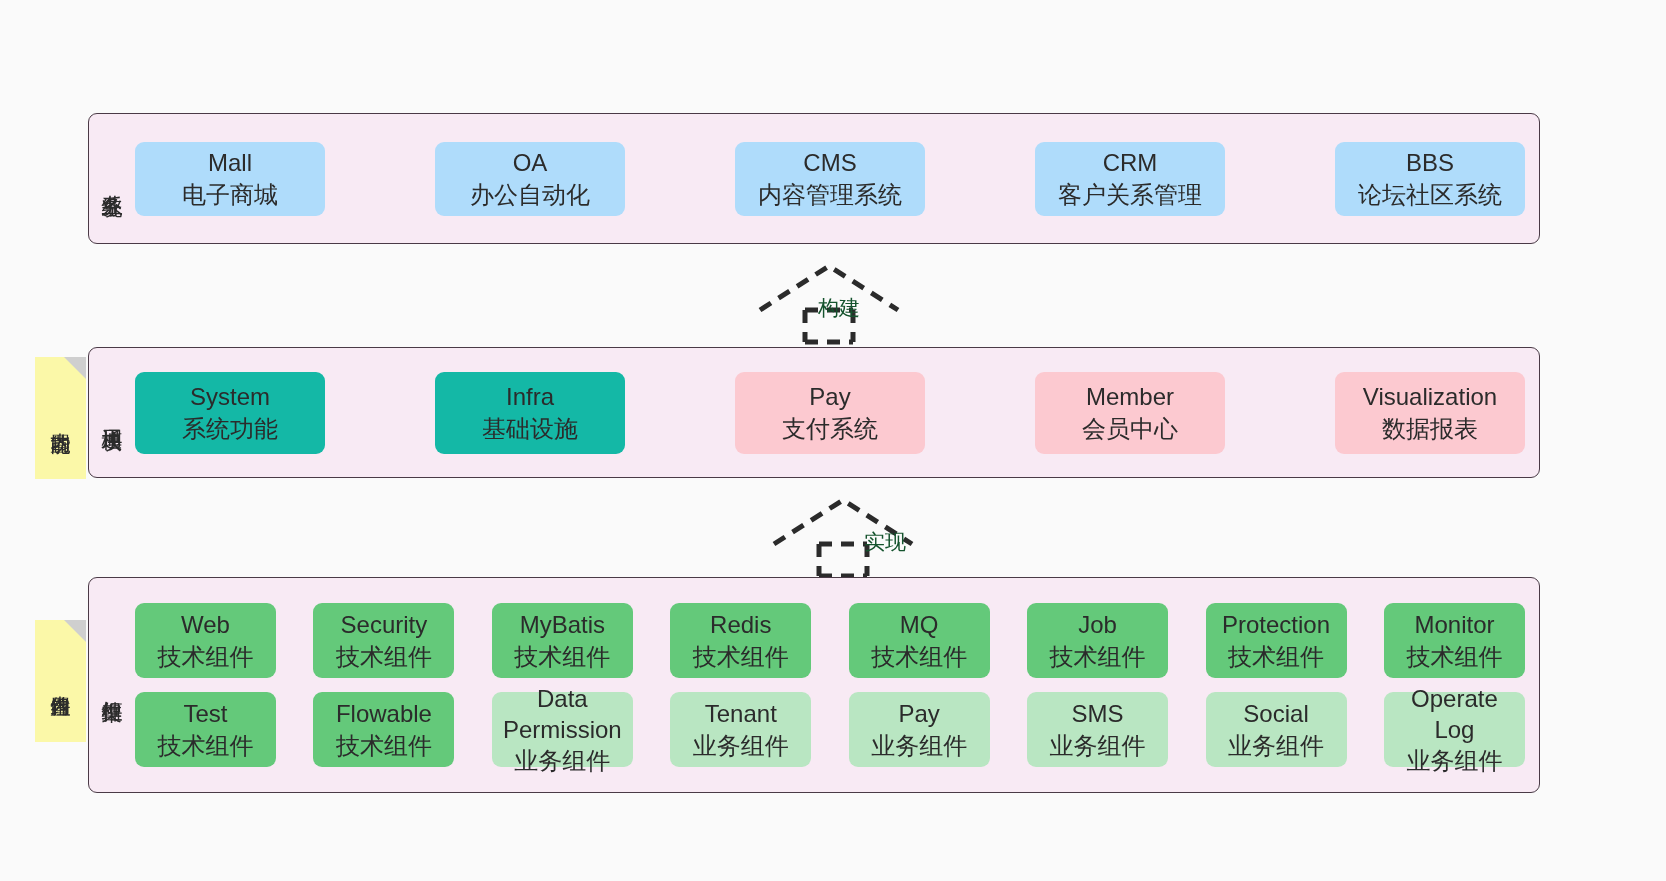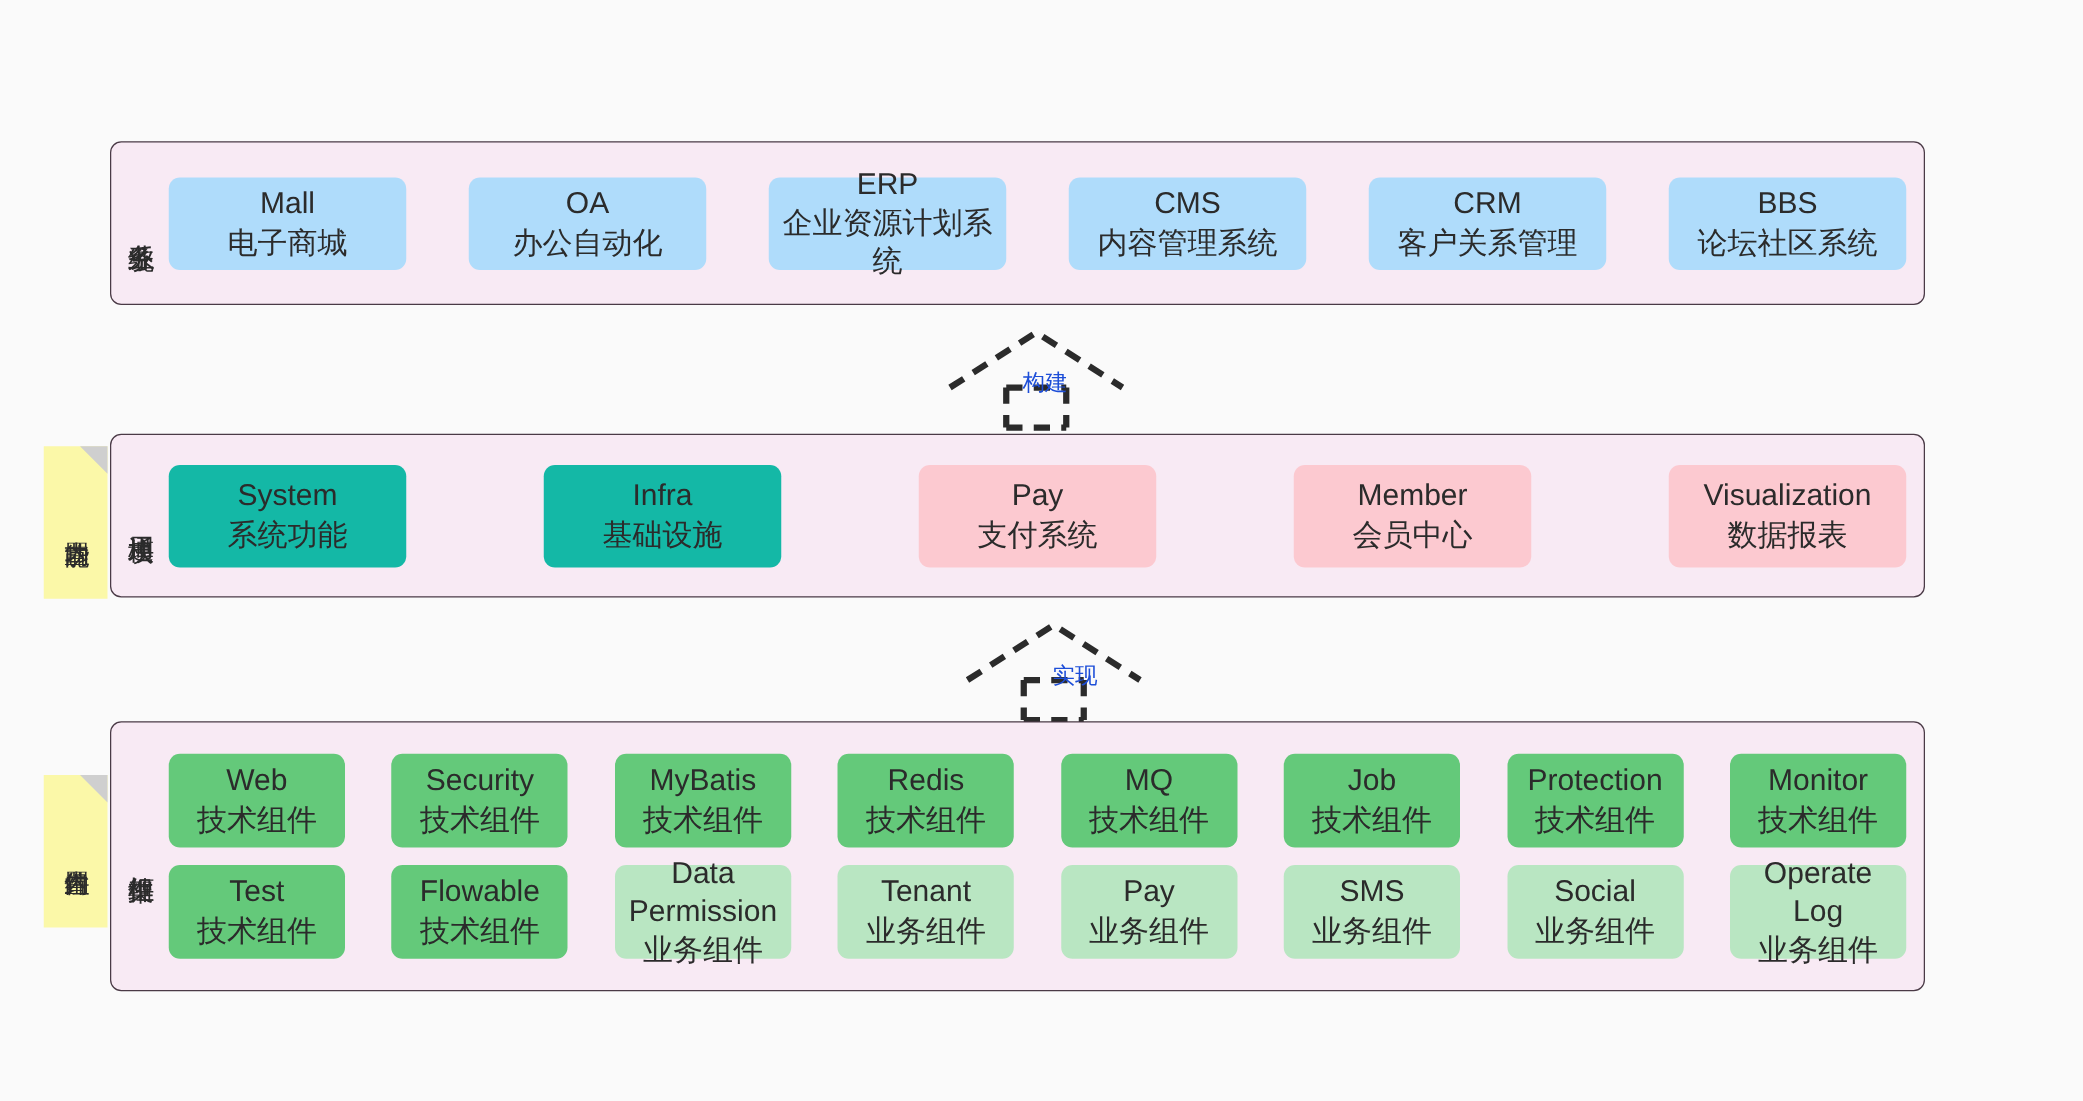--- a/index.html
+++ b/index.html
@@ -110,22 +110,22 @@
     border-left: 22px solid transparent;
   }
 
   
   .gen-arrow {
     position: absolute;
   }
   .gen-arrow svg { display: block; overflow: visible; }
   .gen-label {
     position: absolute;
-    font-size: 18px;
-    color: #1d4ed8;
+    font-size: 21px;
+    color: #14532d;
     background: transparent;
     white-space: nowrap;
     line-height: 1;
   }
 </style>
 </head>
 <body>
 
 <div id="stage">
 
@@ -133,24 +133,20 @@
     <div class="layer-title">业务系统</div>
     <div class="layer-body">
       <div class="row" id="row-business">
           <div class="card c-blue" style="width: 190px; height: 74px;">
             <span class="en">Mall</span>
             <span class="cn">电子商城</span>
           </div>
           <div class="card c-blue" style="width: 190px; height: 74px;">
             <span class="en">OA</span>
             <span class="cn">办公自动化</span>
-          </div>
-          <div class="card c-blue" style="width: 190px; height: 74px;">
-            <span class="en">ERP</span>
-            <span class="cn">企业资源计划系统</span>
           </div>
           <div class="card c-blue" style="width: 190px; height: 74px;">
             <span class="en">CMS</span>
             <span class="cn">内容管理系统</span>
           </div>
           <div class="card c-blue" style="width: 190px; height: 74px;">
             <span class="en">CRM</span>
             <span class="cn">客户关系管理</span>
           </div>
           <div class="card c-blue" style="width: 190px; height: 74px;">
@@ -209,21 +205,21 @@
 
   <div class="gen-arrow" style="left:770px; top:496px; width:146px; height:82px;">
     <svg width="146" height="82" viewBox="0 0 146 82" fill="none">
       <path d="M4 48 L73 4 L142 48" stroke="#2b2b2b" stroke-width="5" stroke-dasharray="13 9" stroke-linecap="butt" fill="none"></path>
       <path d="M49 48 L49 80" stroke="#2b2b2b" stroke-width="5" stroke-dasharray="13 9" fill="none"></path>
       <path d="M97 48 L97 80" stroke="#2b2b2b" stroke-width="5" stroke-dasharray="13 9" fill="none"></path>
       <path d="M49 80 L97 80" stroke="#2b2b2b" stroke-width="5" stroke-dasharray="13 9" fill="none"></path>
       <path d="M49 48 L97 48" stroke="#2b2b2b" stroke-width="5" stroke-dasharray="13 9" fill="none"></path>
     </svg>
   </div>
-  <div class="gen-label" style="left:842px; top:531px;">实现</div>
+  <div class="gen-label" style="left:864px; top:531px;">实现</div>
 
   <div class="note" style="left:35px; top:620px; width:51px; height:122px;">
     <span class="fold"></span>
     <span>内置组件</span>
   </div>
 
   <div class="layer" id="layer-framework" style="left:88px; top:577px; width:1452px; height:216px;">
     <div class="layer-title">框架组件</div>
     <div class="layer-body">
       <div class="row" id="row-tech">

